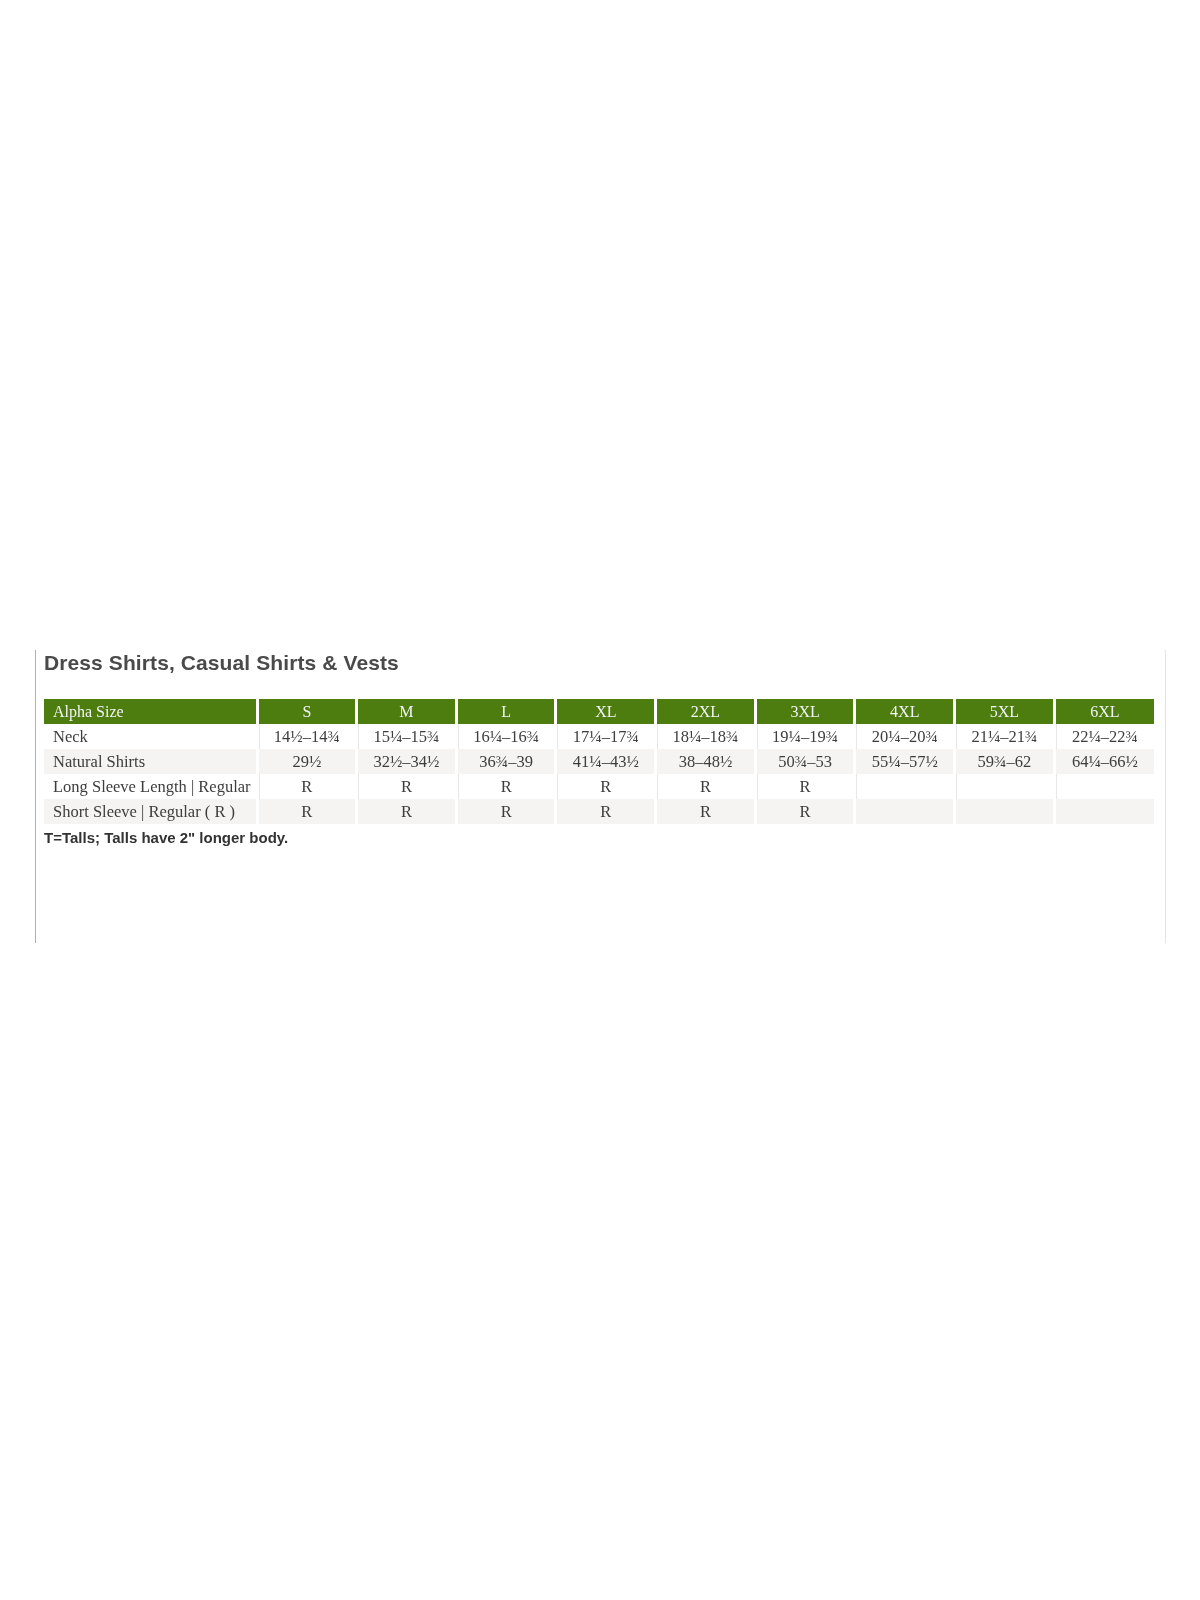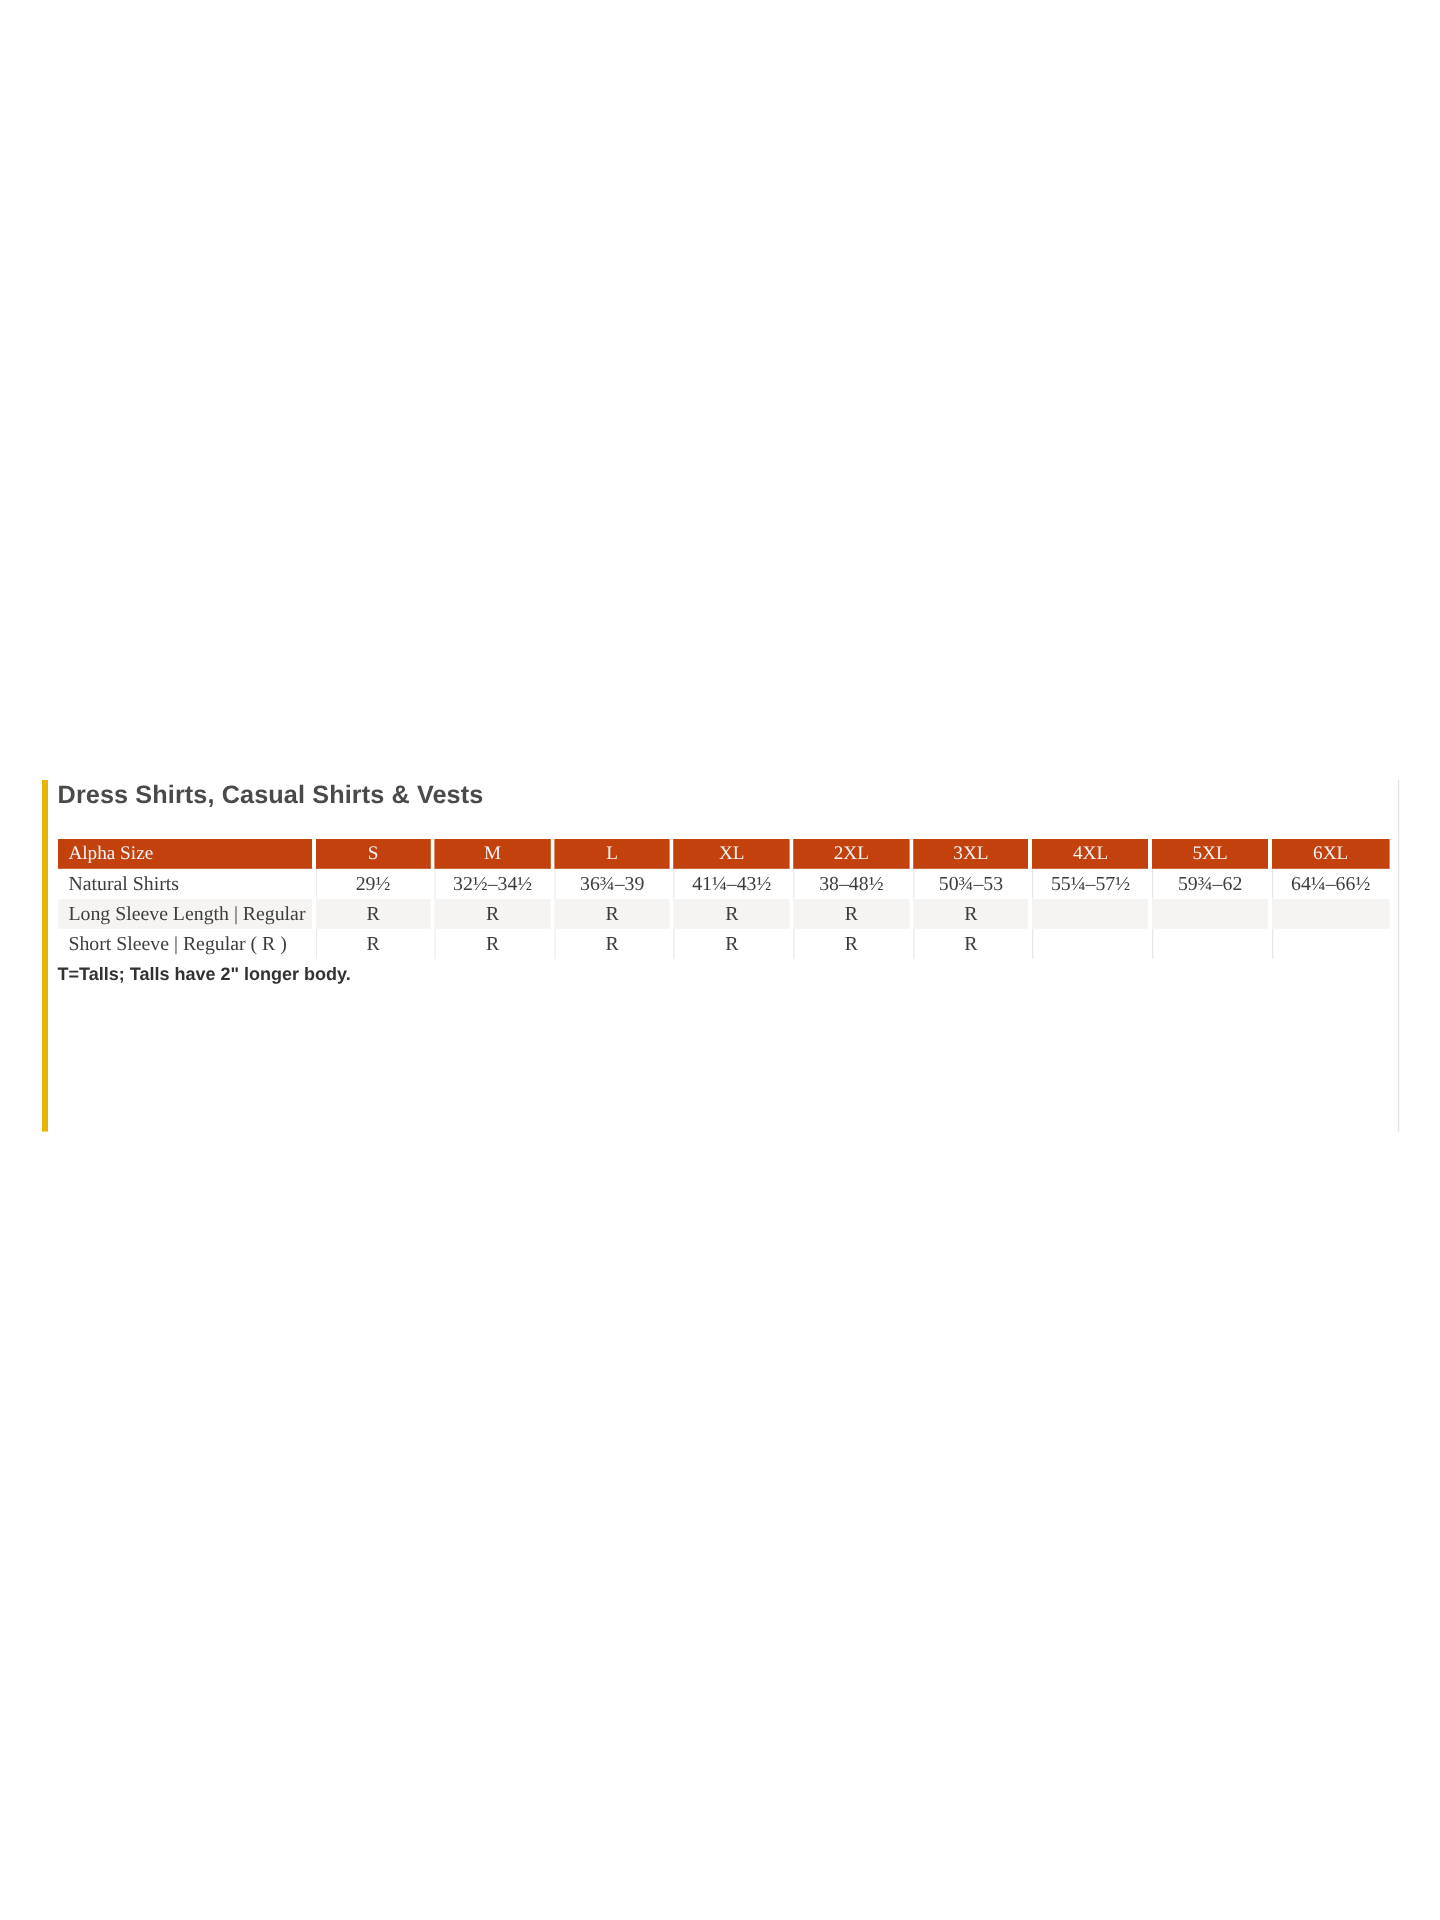--- a/index.html
+++ b/index.html
@@ -13,21 +13,21 @@
     position: relative;
     font-family: "Liberation Sans", sans-serif;
   }
   .size-chart-card {
     position: absolute;
     left: 35px;
     top: 650px;
     width: 1131px;
     height: 293px;
     box-sizing: border-box;
-    border-left: 5px solid #eab308;
+    border-left: 1px solid #eab308;
     border-right: 1px solid #e3e3e1;
     padding-left: 8px;
     background: #ffffff;
   }
   .chart-title {
     margin: 0 0 23px 0;
     font-size: 21px;
     line-height: 26px;
     font-weight: 600;
     color: #4a4a4a;
@@ -45,21 +45,21 @@
   table.size-table td {
     height: 25px;
     padding: 0;
     line-height: 25px;
     text-align: center;
     font-weight: normal;
     overflow: hidden;
     white-space: nowrap;
   }
   table.size-table thead th {
-    background: #c2410c;
+    background: #4d7c0f;
     color: #f2f5f6;
     font-size: 16px;
   }
   table.size-table th:first-child,
   table.size-table td:first-child {
     text-align: left;
     padding-left: 9px;
   }
   table.size-table th:not(:first-child),
   table.size-table td:not(:first-child) {
@@ -107,20 +107,32 @@
         <th>XL</th>
         <th>2XL</th>
         <th>3XL</th>
         <th>4XL</th>
         <th>5XL</th>
         <th>6XL</th>
       </tr>
     </thead>
     <tbody>
         <tr>
+          <td>Neck</td>
+          <td>14½–14¾</td>
+          <td>15¼–15¾</td>
+          <td>16¼–16¾</td>
+          <td>17¼–17¾</td>
+          <td>18¼–18¾</td>
+          <td>19¼–19¾</td>
+          <td>20¼–20¾</td>
+          <td>21¼–21¾</td>
+          <td>22¼–22¾</td>
+        </tr>
+        <tr>
           <td>Natural Shirts</td>
           <td>29½</td>
           <td>32½–34½</td>
           <td>36¾–39</td>
           <td>41¼–43½</td>
           <td>38–48½</td>
           <td>50¾–53</td>
           <td>55¼–57½</td>
           <td>59¾–62</td>
           <td>64¼–66½</td>

